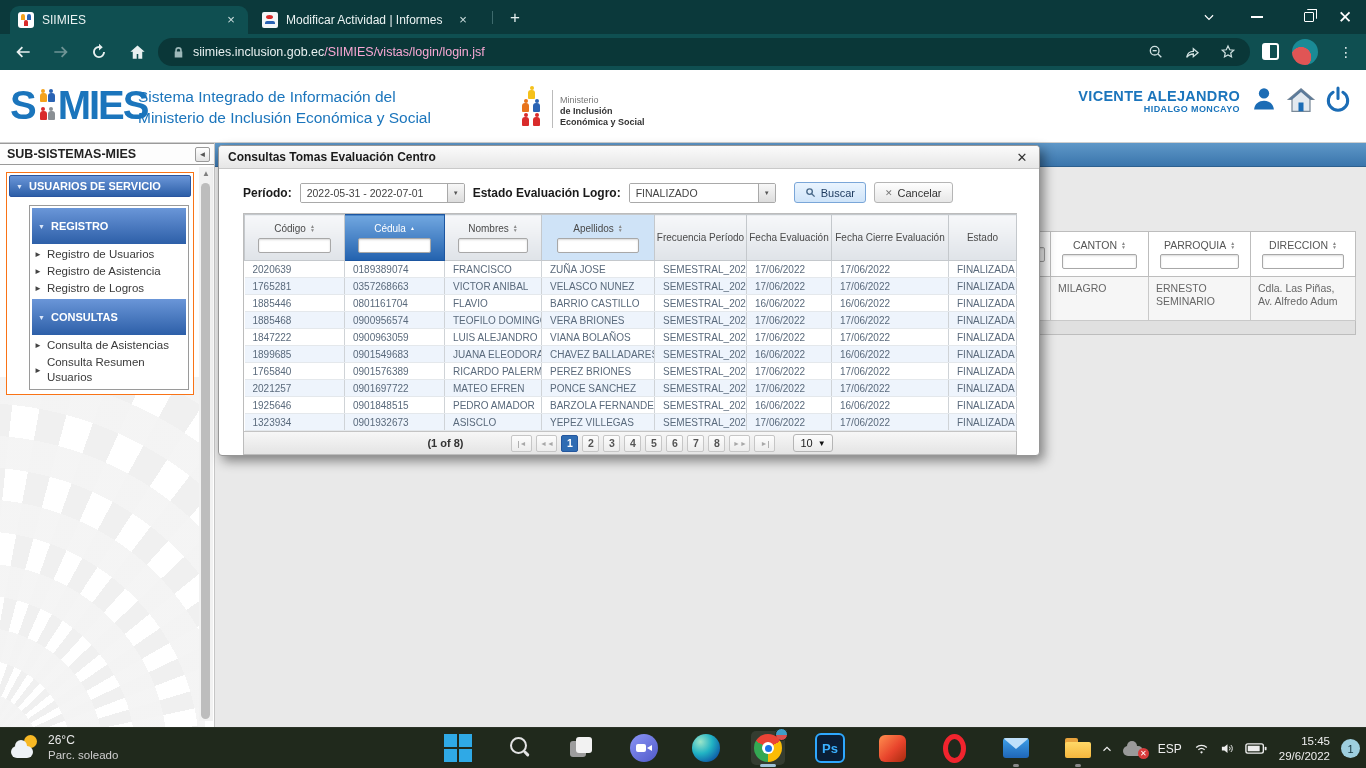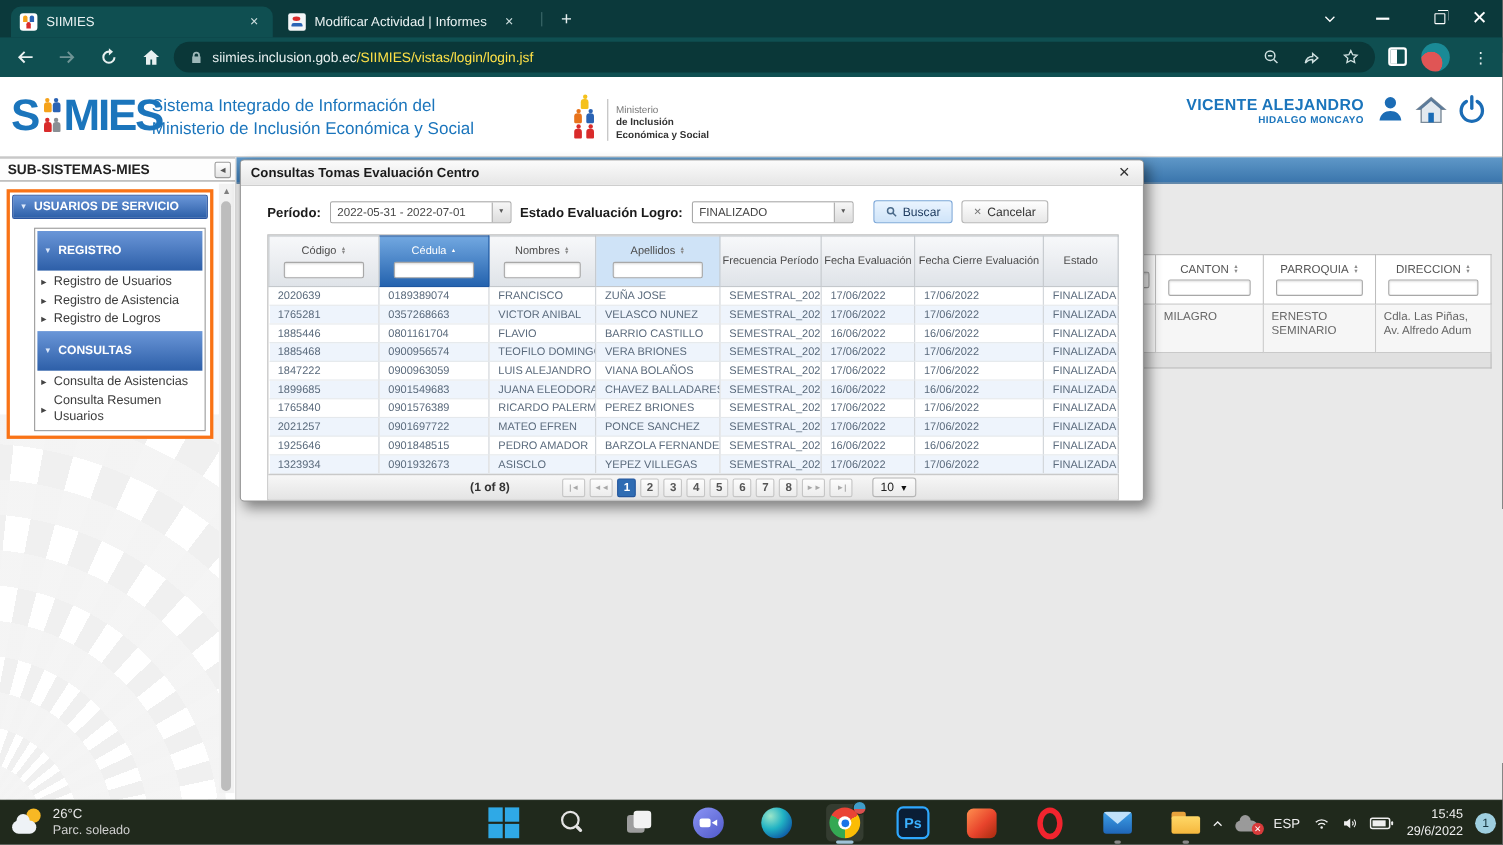--- a/index.html
+++ b/index.html
@@ -26,21 +26,21 @@
   .winctl{position:absolute;top:0;height:34px;width:42px;display:flex;align-items:center;justify-content:center;}
   #wc-chev{left:1188px;} #wc-min{left:1236px;} #wc-max{left:1288px;} #wc-close{left:1324px;color:#fff;font-size:17px;}
   #wc-min i{width:12px;height:2px;background:#fff;display:block;}
   #wc-max i{width:10px;height:10px;border:1.5px solid #fff;display:block;position:relative;border-radius:1px;}
   #wc-max i::after{content:"";position:absolute;left:2px;top:-4px;width:9px;height:9px;border-top:1.5px solid #fff;border-right:1.5px solid #fff;border-radius:1px;}
   #toolbar{position:absolute;left:0;top:34px;width:100%;height:36px;background:#0f4f51;}
   .navic{position:absolute;top:7px;width:22px;height:22px;display:flex;align-items:center;justify-content:center;}
   #omnibox{position:absolute;left:158px;top:4px;width:1092px;height:28px;background:#0a3738;border-radius:14px;display:flex;align-items:center;padding:0 14px;}
   #omnibox .url{font-size:12.5px;margin-left:8px;white-space:nowrap;overflow:hidden;flex:1;}
   #omnibox .url b{color:#e8f0f0;font-weight:normal;}
-  #omnibox .url span{color:#fde047;}
+  #omnibox .url span{color:#f9a8d4;}
   .obicons{display:flex;gap:20px;align-items:center;margin-left:10px;}
   #side-panel-btn{position:absolute;left:1262px;top:9px;width:17px;height:17px;border:2px solid #fff;border-radius:3px;}
   #side-panel-btn::after{content:"";position:absolute;left:0;top:0;width:6px;height:13px;background:#fff;}
   #avatar-btn{position:absolute;left:1292px;top:5px;width:26px;height:26px;border-radius:50%;background:radial-gradient(circle at 35% 70%,#e05555 0 40%,#1a8a96 42%);}
   #menu-dots{position:absolute;left:1336px;top:6px;width:20px;height:24px;color:#e6efef;font-size:14px;text-align:center;line-height:24px;letter-spacing:0;}
 
   
   #appheader{position:absolute;left:0;top:70px;width:100%;height:73px;background:#fff;border-bottom:1px solid #cfcfcf;}
   #brand{position:absolute;left:10px;top:13px;display:flex;align-items:flex-start;}
   #brand .bs,#brand .bm{font-size:40px;font-weight:bold;color:#1b75bc;letter-spacing:-2px;line-height:44px;}
@@ -57,21 +57,21 @@
   #userblock .us{color:#1b75bc;font-weight:bold;font-size:9px;letter-spacing:.4px;}
   .hdric{position:absolute;top:15px;width:30px;height:30px;}
 
   
   #sidebar{position:absolute;left:0;top:143px;width:215px;bottom:41px;background:#fff;border-right:1px solid #c6c6c6;overflow:hidden;}
   #watermark{position:absolute;left:0;bottom:0;width:205px;height:350px;
     background-image:repeating-radial-gradient(circle at -12% 108%,rgba(255,255,255,0) 0 32px,rgba(244,244,244,.95) 32px 64px),
     repeating-conic-gradient(from 240deg at -12% 108%,#ffffff 0 4.5deg,#f0f0f0 4.5deg 9deg);}
   #sb-title{position:absolute;left:0;top:0;width:214px;height:22px;background:#fdfdfd;border-top:1px solid #9a9a9a;border-bottom:1px solid #9a9a9a;display:flex;align-items:center;padding:0 4px 0 7px;font-size:12.5px;font-weight:bold;color:#222;}
   #sb-collapse{margin-left:auto;width:15px;height:15px;border:1px solid #9a9a9a;border-radius:2px;background:linear-gradient(#fff,#e3e3e3);font-size:8px;color:#555;text-align:center;line-height:14px;}
-  #menu-box{position:absolute;left:6px;top:29px;width:188px;border:3px solid #f97316;background:#fff;padding:2px 2px 4px 2px;}
+  #menu-box{position:absolute;left:6px;top:29px;width:188px;border:1px solid #f97316;background:#fff;padding:2px 2px 4px 2px;}
   .mbar{height:22px;background:linear-gradient(#6a96d8,#2d5fa8);border:1px solid #2a55a0;border-radius:2px;display:flex;align-items:center;color:#fff;font-weight:bold;font-size:11px;padding:0 6px;gap:6px;}
   .mbar .arr{font-size:7px;color:#dce8fa;}
   #menu-inner{margin:8px 2px 0 20px;border:1px solid #9a9a9a;padding:0 0 3px 0;}
   #menu-inner .mbar{height:36px;border:none;border-radius:0;margin:2px;}
   .mitem{display:flex;align-items:center;gap:5px;padding:1px 4px;font-size:11.5px;color:#3a3a3a;line-height:15px;}
   .mitem .bullet{font-size:8px;color:#444;}
   #sb-scroll{position:absolute;right:1px;top:24px;bottom:6px;width:14px;background:#f2f2f2;}
   #sb-scroll .up{font-size:8px;color:#808080;text-align:center;height:14px;line-height:14px;}
   #sb-scroll .thumb{position:absolute;left:2px;top:16px;bottom:2px;width:9px;background:#bdbdbd;border-radius:5px;}
 

